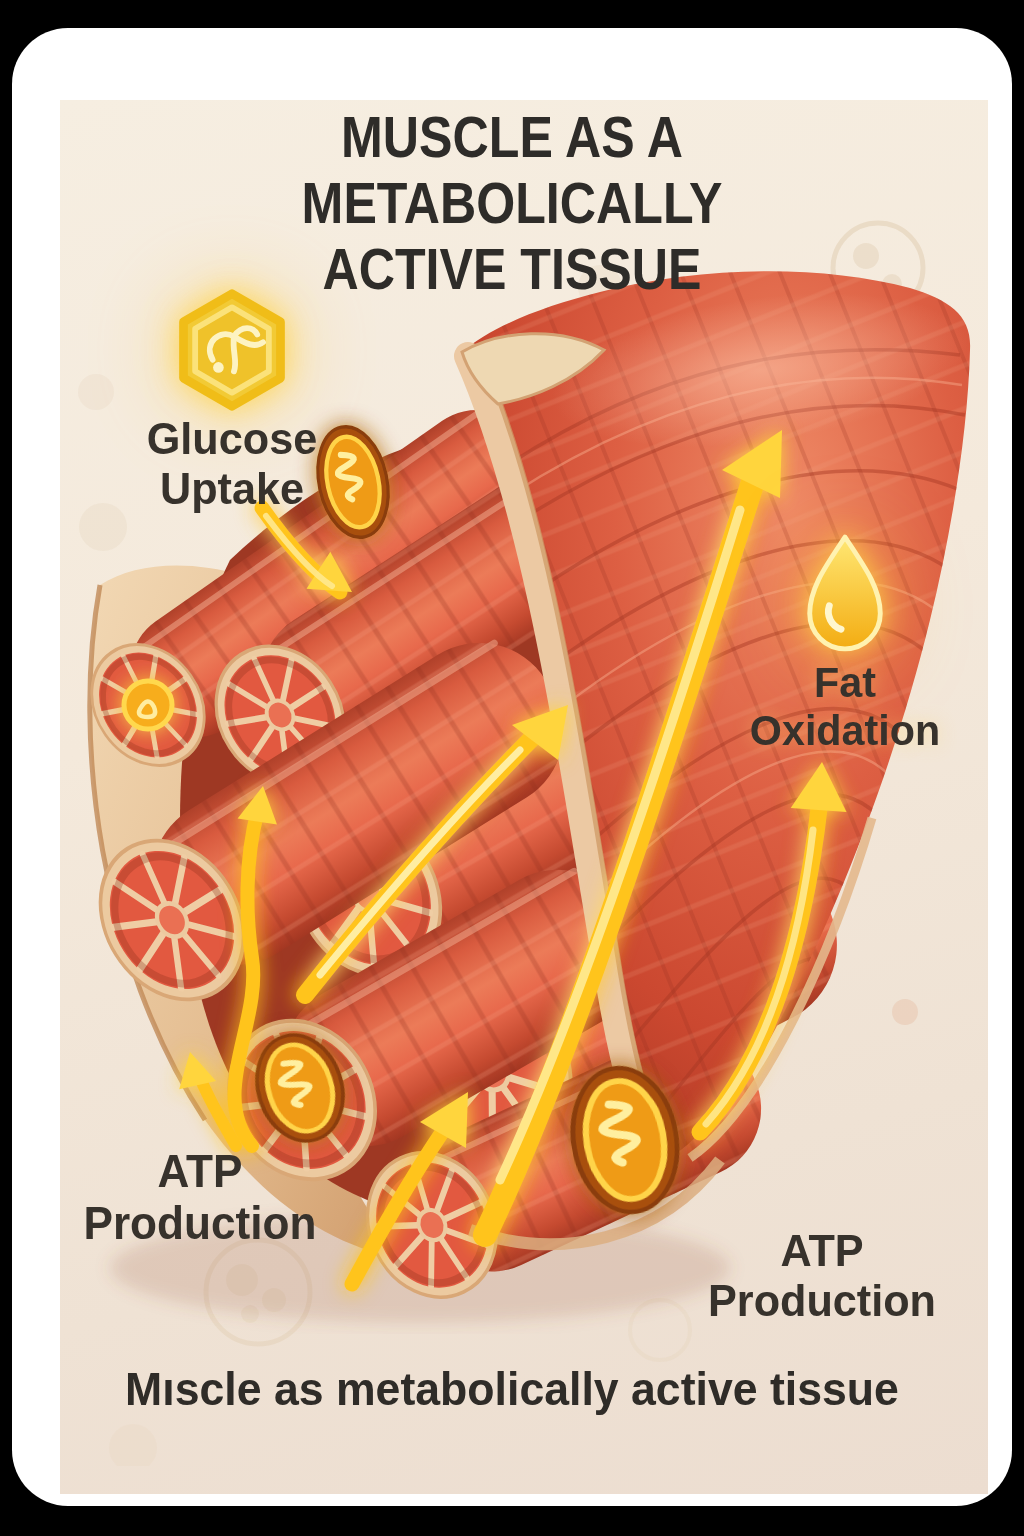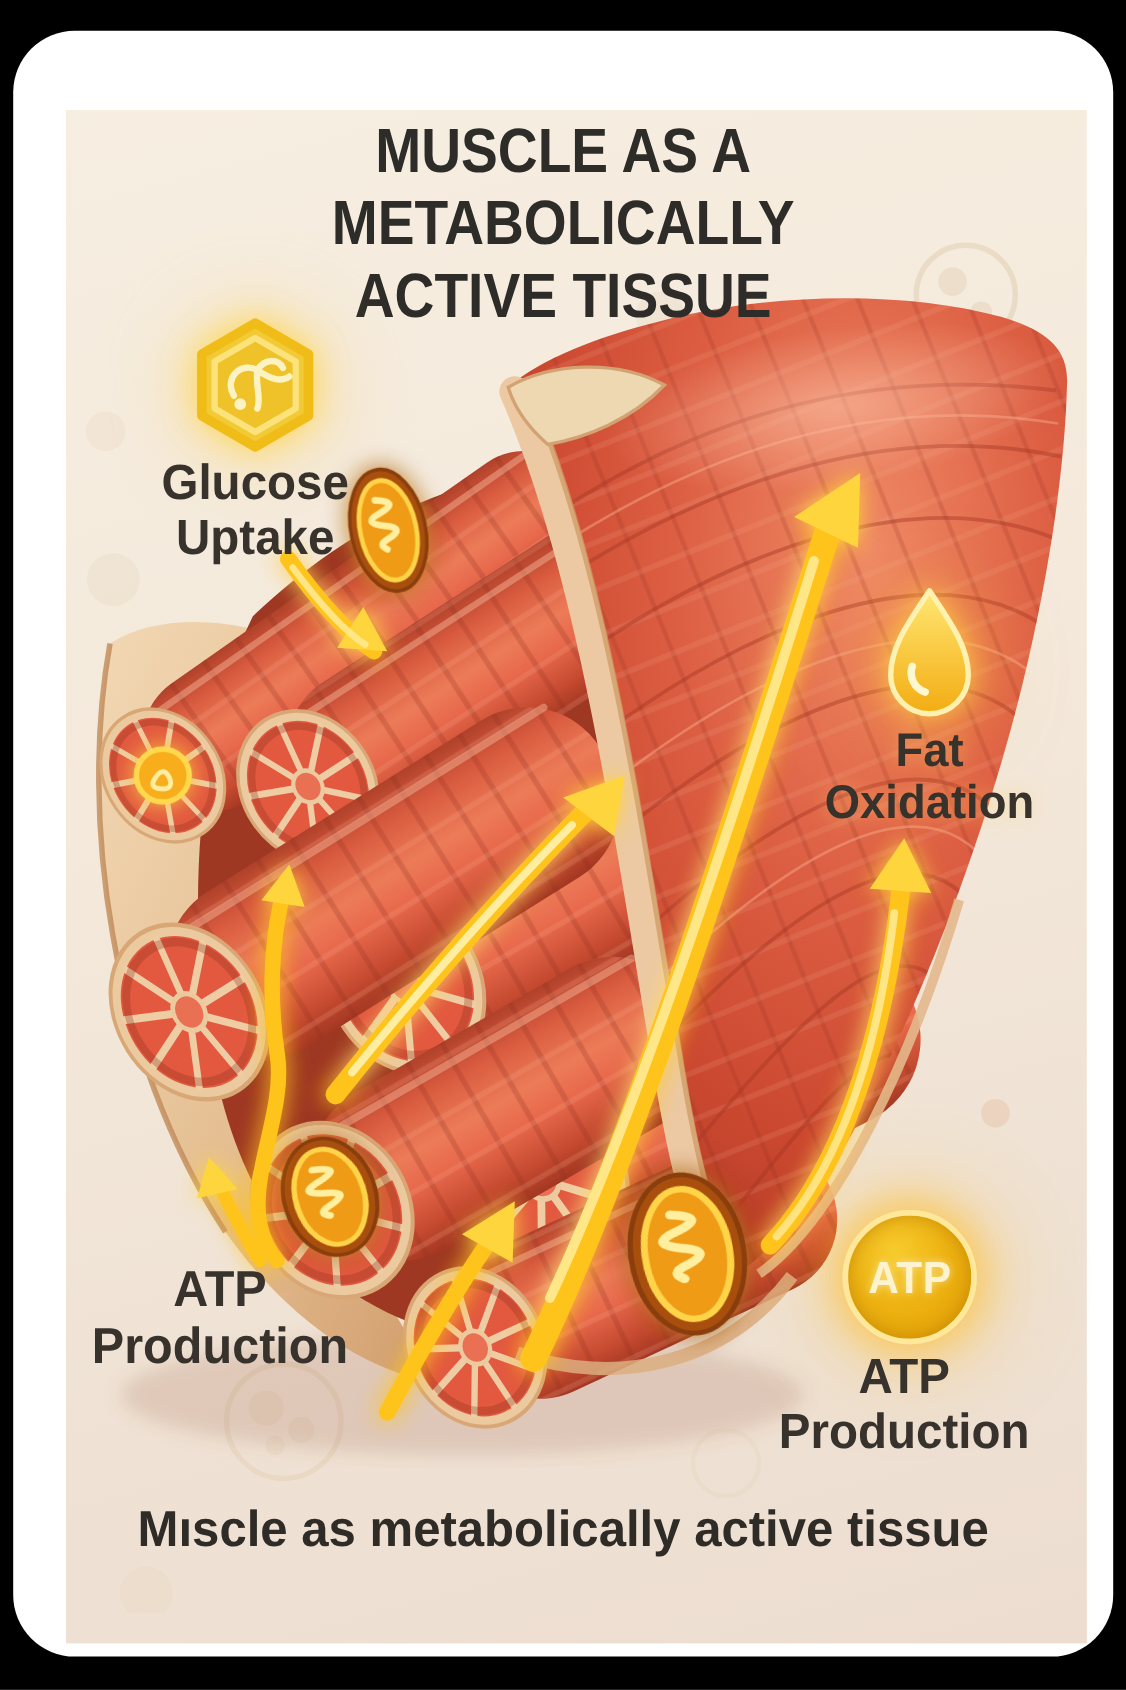--- a/index.html
+++ b/index.html
@@ -334,19 +334,16 @@
         </linearGradient>
       </defs>
       <path d="M0 -56 C20 -26 36 -4 36 22 A36 36 0 1 1 -36 22 C-36 -4 -20 -26 0 -56 Z" fill="url(#dropGrad)" stroke="#fff2b0" stroke-width="5" stroke-linejoin="round"></path>
       <path d="M-16 14 a19 19 0 0 0 12 24" stroke="#fff7cf" stroke-width="7" fill="none" stroke-linecap="round"></path>
     </svg>
   </div>
   <div class="label fat">Fat Oxidation</div>
 
   <div class="label atp-left">ATP Production</div>
 
-  <div class="badge">
-    <span class="t">ATP</span>
-  </div>
   <div class="label atp-right">ATP Production</div>
 
   <div class="caption">Mıscle as metabolically active tissue</div>
 </div>
 
 </body></html>

